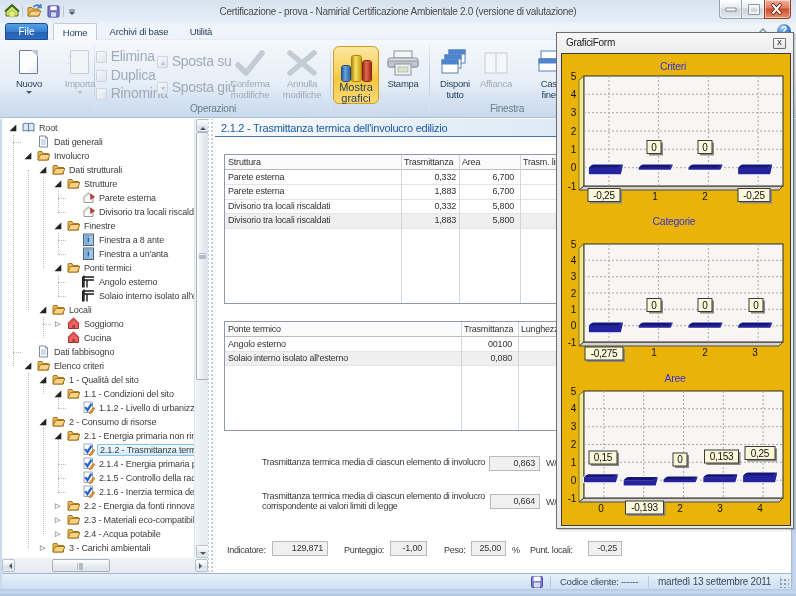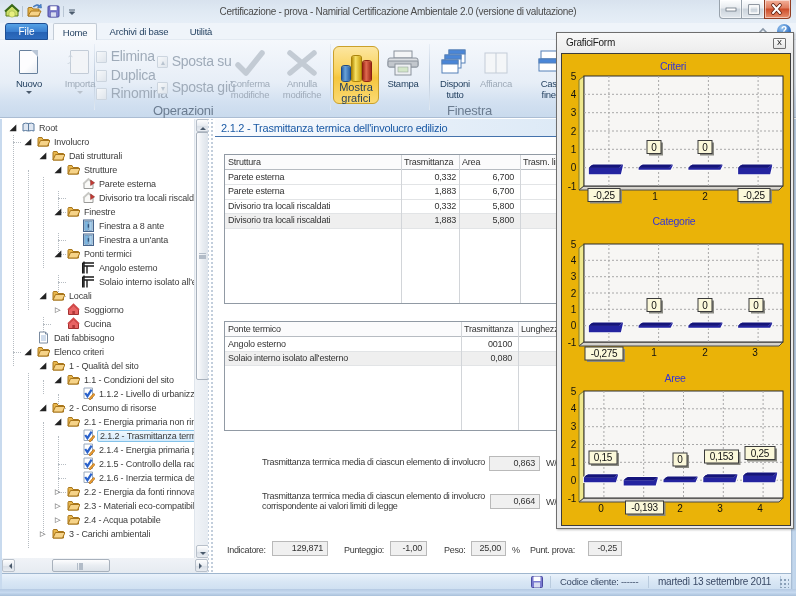--- a/index.html
+++ b/index.html
@@ -18,21 +18,21 @@
 .wbtn{position:absolute;top:0;height:19px;border:1px solid #98a2ac;border-top:none;box-shadow:inset 0 0 0 1px rgba(255,255,255,.5)}
 #wmin{left:719px;width:23px;border-radius:0 0 0 4px;background:linear-gradient(#fdfeff,#e7ebef 45%,#ccd4dc 50%,#e2e8ee)}
 #wmax{left:741px;width:24px;background:linear-gradient(#fdfeff,#e7ebef 45%,#ccd4dc 50%,#e2e8ee)}
 #wclose{left:764px;width:27px;border-radius:0 0 4px 0;background:linear-gradient(#f3b19b,#e07b5c 45%,#cc4b28 50%,#e8906f);border-color:#913d22}
 
 #ftab{position:absolute;left:5px;top:23px;width:43px;height:17px;background:linear-gradient(#55a2e5,#3a7fd0 50%,#2561b4 52%,#2e6cbe);border:1px solid #1d4e94;border-radius:3px 3px 0 0;color:#fff;text-align:center;line-height:16px;font-size:10px}
 .tab{position:absolute;top:23px;height:17px;line-height:17px;color:#1e3c5c;font-size:9.5px;letter-spacing:-0.2px;text-align:center;white-space:nowrap}
 #htab{left:53px;width:44px;background:#f8fafc;border:1px solid #c3ccd6;border-bottom:none;border-radius:2px 2px 0 0}
 
 .gsep{position:absolute;top:44px;height:66px;width:1px;background:linear-gradient(#e8eef6,#bccadb 50%,#e0e9f3)}
-.glabel{position:absolute;top:103px;height:12px;font-size:13px;letter-spacing:-0.25px;color:#6b7c90;}
+.glabel{position:absolute;top:103px;height:12px;font-size:10px;letter-spacing:-0.25px;color:#6b7c90;text-align:center}
 .bigbtn{position:absolute;top:45px;width:46px;height:60px;text-align:center;font-size:9.5px;letter-spacing:-0.25px;color:#1e3c5c}
 .bigbtn .cap{position:absolute;top:34px;width:100%;line-height:10.5px}
 .dis{color:#9fabb9}
 .smallbtn{position:absolute;height:16px;font-size:14px;letter-spacing:-0.25px;color:#9fabb9;line-height:16px}
 
 #treepanel{position:absolute;left:2px;top:119px;width:192px;height:439px;background:#fff;overflow:hidden}
 #vsb{position:absolute;left:194px;top:119px;width:14px;height:439px;background:#f1f5f9}
 #hsb{position:absolute;left:2px;top:558px;width:206px;height:15px;background:#f1f5f9}
 #splitter{position:absolute;left:208px;top:119px;width:7px;height:454px;background:#fff}
 #main{position:absolute;left:215px;top:119px;width:576px;height:454px;background:#fff}
@@ -272,20 +272,23 @@
     <div style="position:absolute;left:41px;top:205px;width:8px;border-top:1px dotted #b6bcc2"></div>
     <div style="position:absolute;left:11px;top:233px;width:8px;border-top:1px dotted #b6bcc2"></div>
     <div style="position:absolute;left:56px;top:289px;width:8px;border-top:1px dotted #b6bcc2"></div>
     <div style="position:absolute;left:56px;top:345px;width:8px;border-top:1px dotted #b6bcc2"></div>
     <div style="position:absolute;left:56px;top:359px;width:8px;border-top:1px dotted #b6bcc2"></div>
     <div style="position:absolute;left:56px;top:373px;width:8px;border-top:1px dotted #b6bcc2"></div>
     <div id="tree">
       <div class="tr"><b class="ar" style="left:8px">◢</b><svg class="ic" style="margin-left:20px" width="13" height="13">
           <use href="#bk"></use>
         </svg><span class="tx">Root</span></div>
+<div class="tr"><svg class="ic" style="margin-left:35px" width="13" height="13">
+          <use href="#dc"></use>
+        </svg><span class="tx">Dati generali</span></div>
 <div class="tr"><b class="ar" style="left:23px">◢</b><svg class="ic" style="margin-left:35px" width="13" height="13">
           <use href="#fo"></use>
         </svg><span class="tx">Involucro</span></div>
 <div class="tr"><b class="ar" style="left:38px">◢</b><svg class="ic" style="margin-left:50px" width="13" height="13">
           <use href="#fo"></use>
         </svg><span class="tx">Dati strutturali</span></div>
 <div class="tr"><b class="ar" style="left:53px">◢</b><svg class="ic" style="margin-left:65px" width="13" height="13">
           <use href="#fo"></use>
         </svg><span class="tx">Strutture</span></div>
 <div class="tr"><svg class="ic" style="margin-left:80px" width="13" height="13">
@@ -457,21 +460,21 @@
 <div class="fbox" style="left:275px;top:375px;width:50px">0,664</div>
 <div class="lbl" style="left:331px;top:378px">W/m²K</div>
 
 <div class="lbl" style="left:12px;top:426px">Indicatore:</div>
 <div class="fbox" style="left:57px;top:422px;width:56px">129,871</div>
 <div class="lbl" style="left:129px;top:426px">Punteggio:</div>
 <div class="fbox" style="left:175px;top:422px;width:37px">-1,00</div>
 <div class="lbl" style="left:229px;top:426px">Peso:</div>
 <div class="fbox" style="left:256px;top:422px;width:35px">25,00</div>
 <div class="lbl" style="left:297px;top:426px">%</div>
-<div class="lbl" style="left:315px;top:426px">Punt. prova:</div>
+<div class="lbl" style="left:315px;top:426px">Punt. locali:</div>
 <div class="fbox" style="left:373px;top:422px;width:34px">-0,25</div>
 </div>
 <div id="statusbar">
  <svg width="12" height="12" style="position:absolute;left:529px;top:2px">
       <rect x="0.5" y="0.5" width="11" height="11" rx="1" fill="#7a7ad0" stroke="#4a4aa0"></rect>
       <rect x="2.5" y="0.5" width="7" height="4.5" fill="#fff"></rect>
       <rect x="3" y="6.5" width="6" height="5" fill="#d8dcf0"></rect>
     </svg>
  <div class="ssep" style="left:548px"></div>
  <div style="position:absolute;left:558px;top:2px;font-size:9.5px;letter-spacing:-0.25px;color:#3a4a66">Codice cliente: ------</div>

